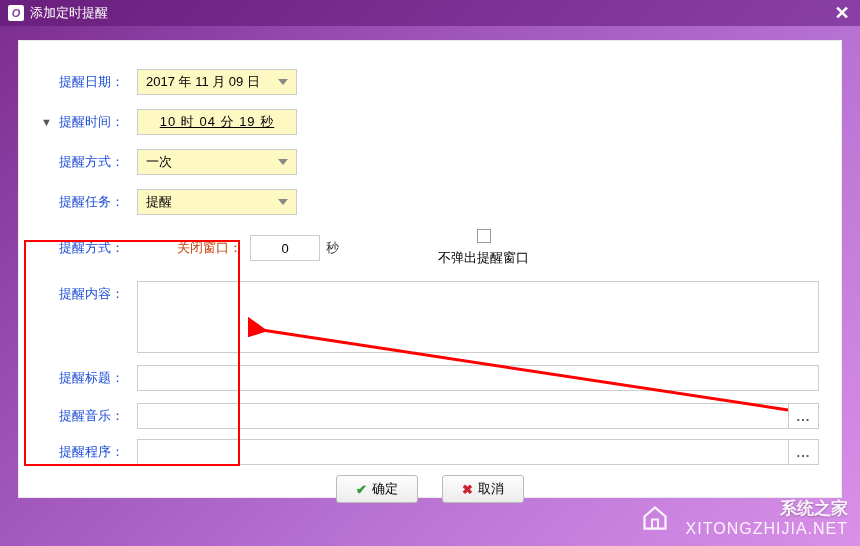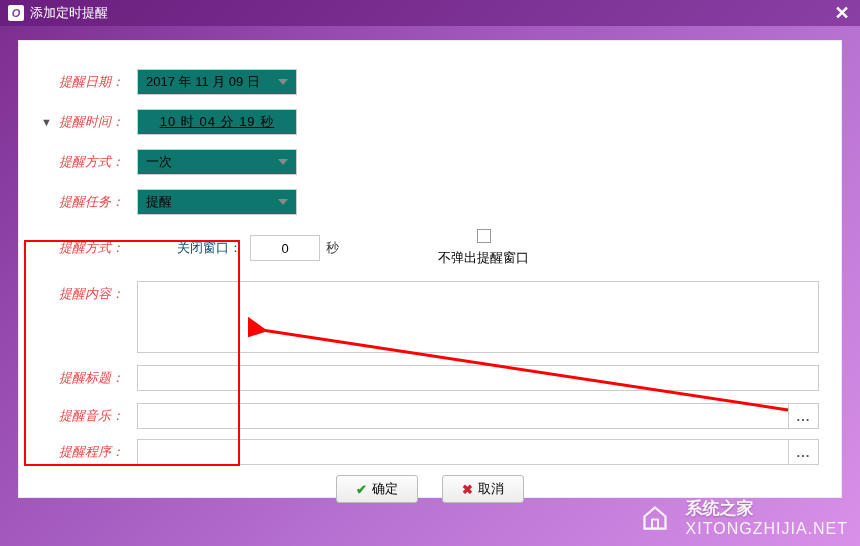--- a/index.html
+++ b/index.html
@@ -21,36 +21,36 @@
   .titlebar .close {
     margin-left: auto; font-size: 18px; font-weight: bold; cursor: pointer;
     width: 20px; text-align: center;
   }
   .content {
     position: absolute; left: 18px; right: 18px; top: 40px; bottom: 48px;
     background: #fff; border: 1px solid rgba(0,0,0,0.08);
   }
   .form { padding: 28px 22px 10px 22px; }
   .row { display: flex; align-items: center; margin-bottom: 14px; }
-  .label { width: 78px; color: #ef4444; text-align: left; font-style: italic; }
+  .label { width: 78px; color: #1d4ed8; text-align: left; }
   .collapse-arrow { width: 18px; color: #555; font-size: 11px; }
   .field {
-    height: 26px; border: 1px solid #ccc; background: #0f766e;
+    height: 26px; border: 1px solid #ccc; background: #fef9c3;
     display: flex; align-items: center; padding: 0 8px; font-size: 13px;
     position: relative;
   }
   .field.select::after {
     content: ""; position: absolute; right: 8px; top: 50%;
     border-left: 5px solid transparent; border-right: 5px solid transparent;
     border-top: 6px solid #888; transform: translateY(-50%);
   }
   .date-field { width: 160px; }
   .time-field { width: 160px; text-align: center; justify-content: center; letter-spacing: 1px; text-decoration: underline; }
   .sel-field { width: 160px; }
-  .close-sec-label { color: #0c4a6e; margin-left: 40px; margin-right: 8px; }
+  .close-sec-label { color: #c2410c; margin-left: 40px; margin-right: 8px; }
   .num-input {
     width: 70px; height: 26px; border: 1px solid #ccc; text-align: center;
     font-size: 13px;
   }
   .unit { margin-left: 6px; color: #333; }
   .chk { margin-left: 99px; display: flex; align-items: center; gap: 6px; flex-direction: column; }
   .chk-box { width: 14px; height: 14px; border: 1px solid #999; background: #fff; }
   .wide-row { display: flex; align-items: flex-start; margin-bottom: 12px; }
   .wide-row .label { padding-top: 4px; }
   .text-input {
@@ -80,21 +80,21 @@
   .highlight-box {
     position: absolute; border: 2px solid #f00; pointer-events: none;
     left: 24px; top: 240px; width: 216px; height: 226px;
   }
   .arrow-svg {
     position: absolute; left: 248px; top: 300px; width: 560px; height: 130px;
     pointer-events: none;
   }
   .watermark {
     position: absolute; right: 12px; bottom: 8px; color: #fff;
-    display: flex; align-items: center; gap: 16px; opacity: 0.9;
+    display: flex; align-items: center; gap: 16px; opacity: 0.9; text-align: right;
   }
   .watermark .logo-icon {
     width: 30px; height: 30px;
   }
   .watermark .wm-text { font-size: 17px; font-weight: bold; text-shadow: 0 1px 2px rgba(0,0,0,0.3); }
   .watermark .wm-url { font-size: 16px; letter-spacing: 1px; display:block; }
 </style>
 </head>
 <body>
 

